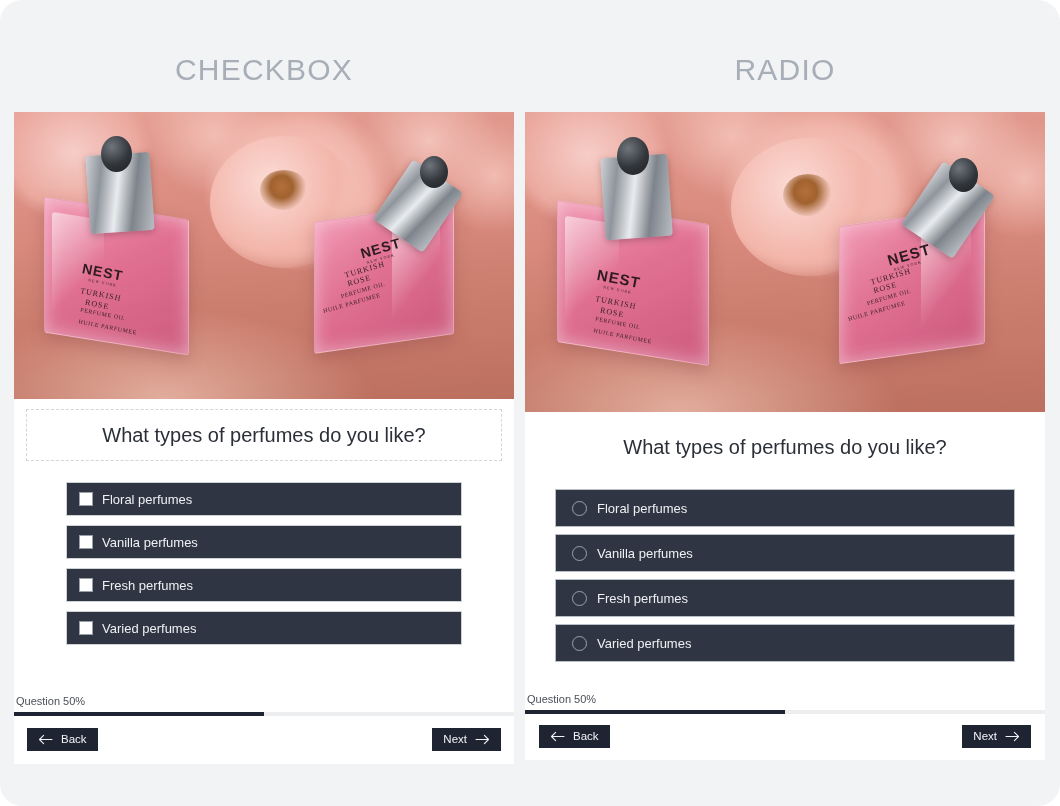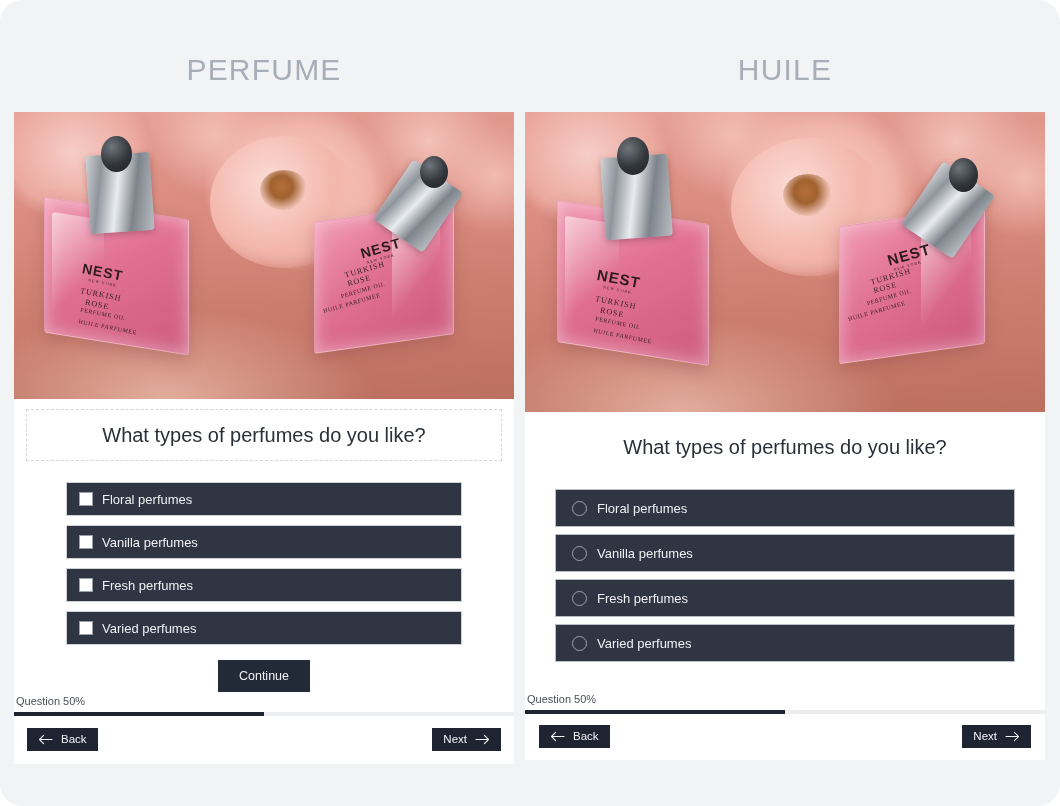--- a/index.html
+++ b/index.html
@@ -259,23 +259,23 @@
     font-family: "Liberation Sans", sans-serif;
     line-height: 1;
   }
   .arrow-svg { display: block; }
 </style>
 </head>
 <body>
 
 <div id="page">
 
-  <div class="col-title" id="title-left">PERFUME</div>
-
-  <div class="col-title" id="title-right">HUILE</div>
+  <div class="col-title" id="title-left">CHECKBOX</div>
+
+  <div class="col-title" id="title-right">RADIO</div>
 
   <div class="panel" id="panel-checkbox">
 
     <div class="hero" id="hero-left">
       <div class="hero-bg"></div>
       <div class="hero-floor"></div>
 
       <div class="rose-petal" style="left:196px; top:24px; width:148px; height:132px;"></div>
       <div class="rose-core" style="left:246px; top:58px; width:48px; height:40px;"></div>
 
@@ -320,23 +320,20 @@
       <div class="option">
         <span class="box-icon"></span>
         <span class="option-label">Fresh perfumes</span>
       </div>
       <div class="option">
         <span class="box-icon"></span>
         <span class="option-label">Varied perfumes</span>
       </div>
     </div>
 
-    <div id="continue-wrap">
-      <button id="continue-button">Continue</button>
-    </div>
 
     <div class="footer">
       <div class="progress-label">Question 50%</div>
       <div class="progress-track">
         <div class="progress-fill" style="width:50%;"></div>
       </div>
       <div class="navbar" id="navbar-left">
         <button class="nav-btn">
           <span>
             <svg class="arrow-svg" width="15" height="11" viewBox="0 0 15 11" fill="none">

